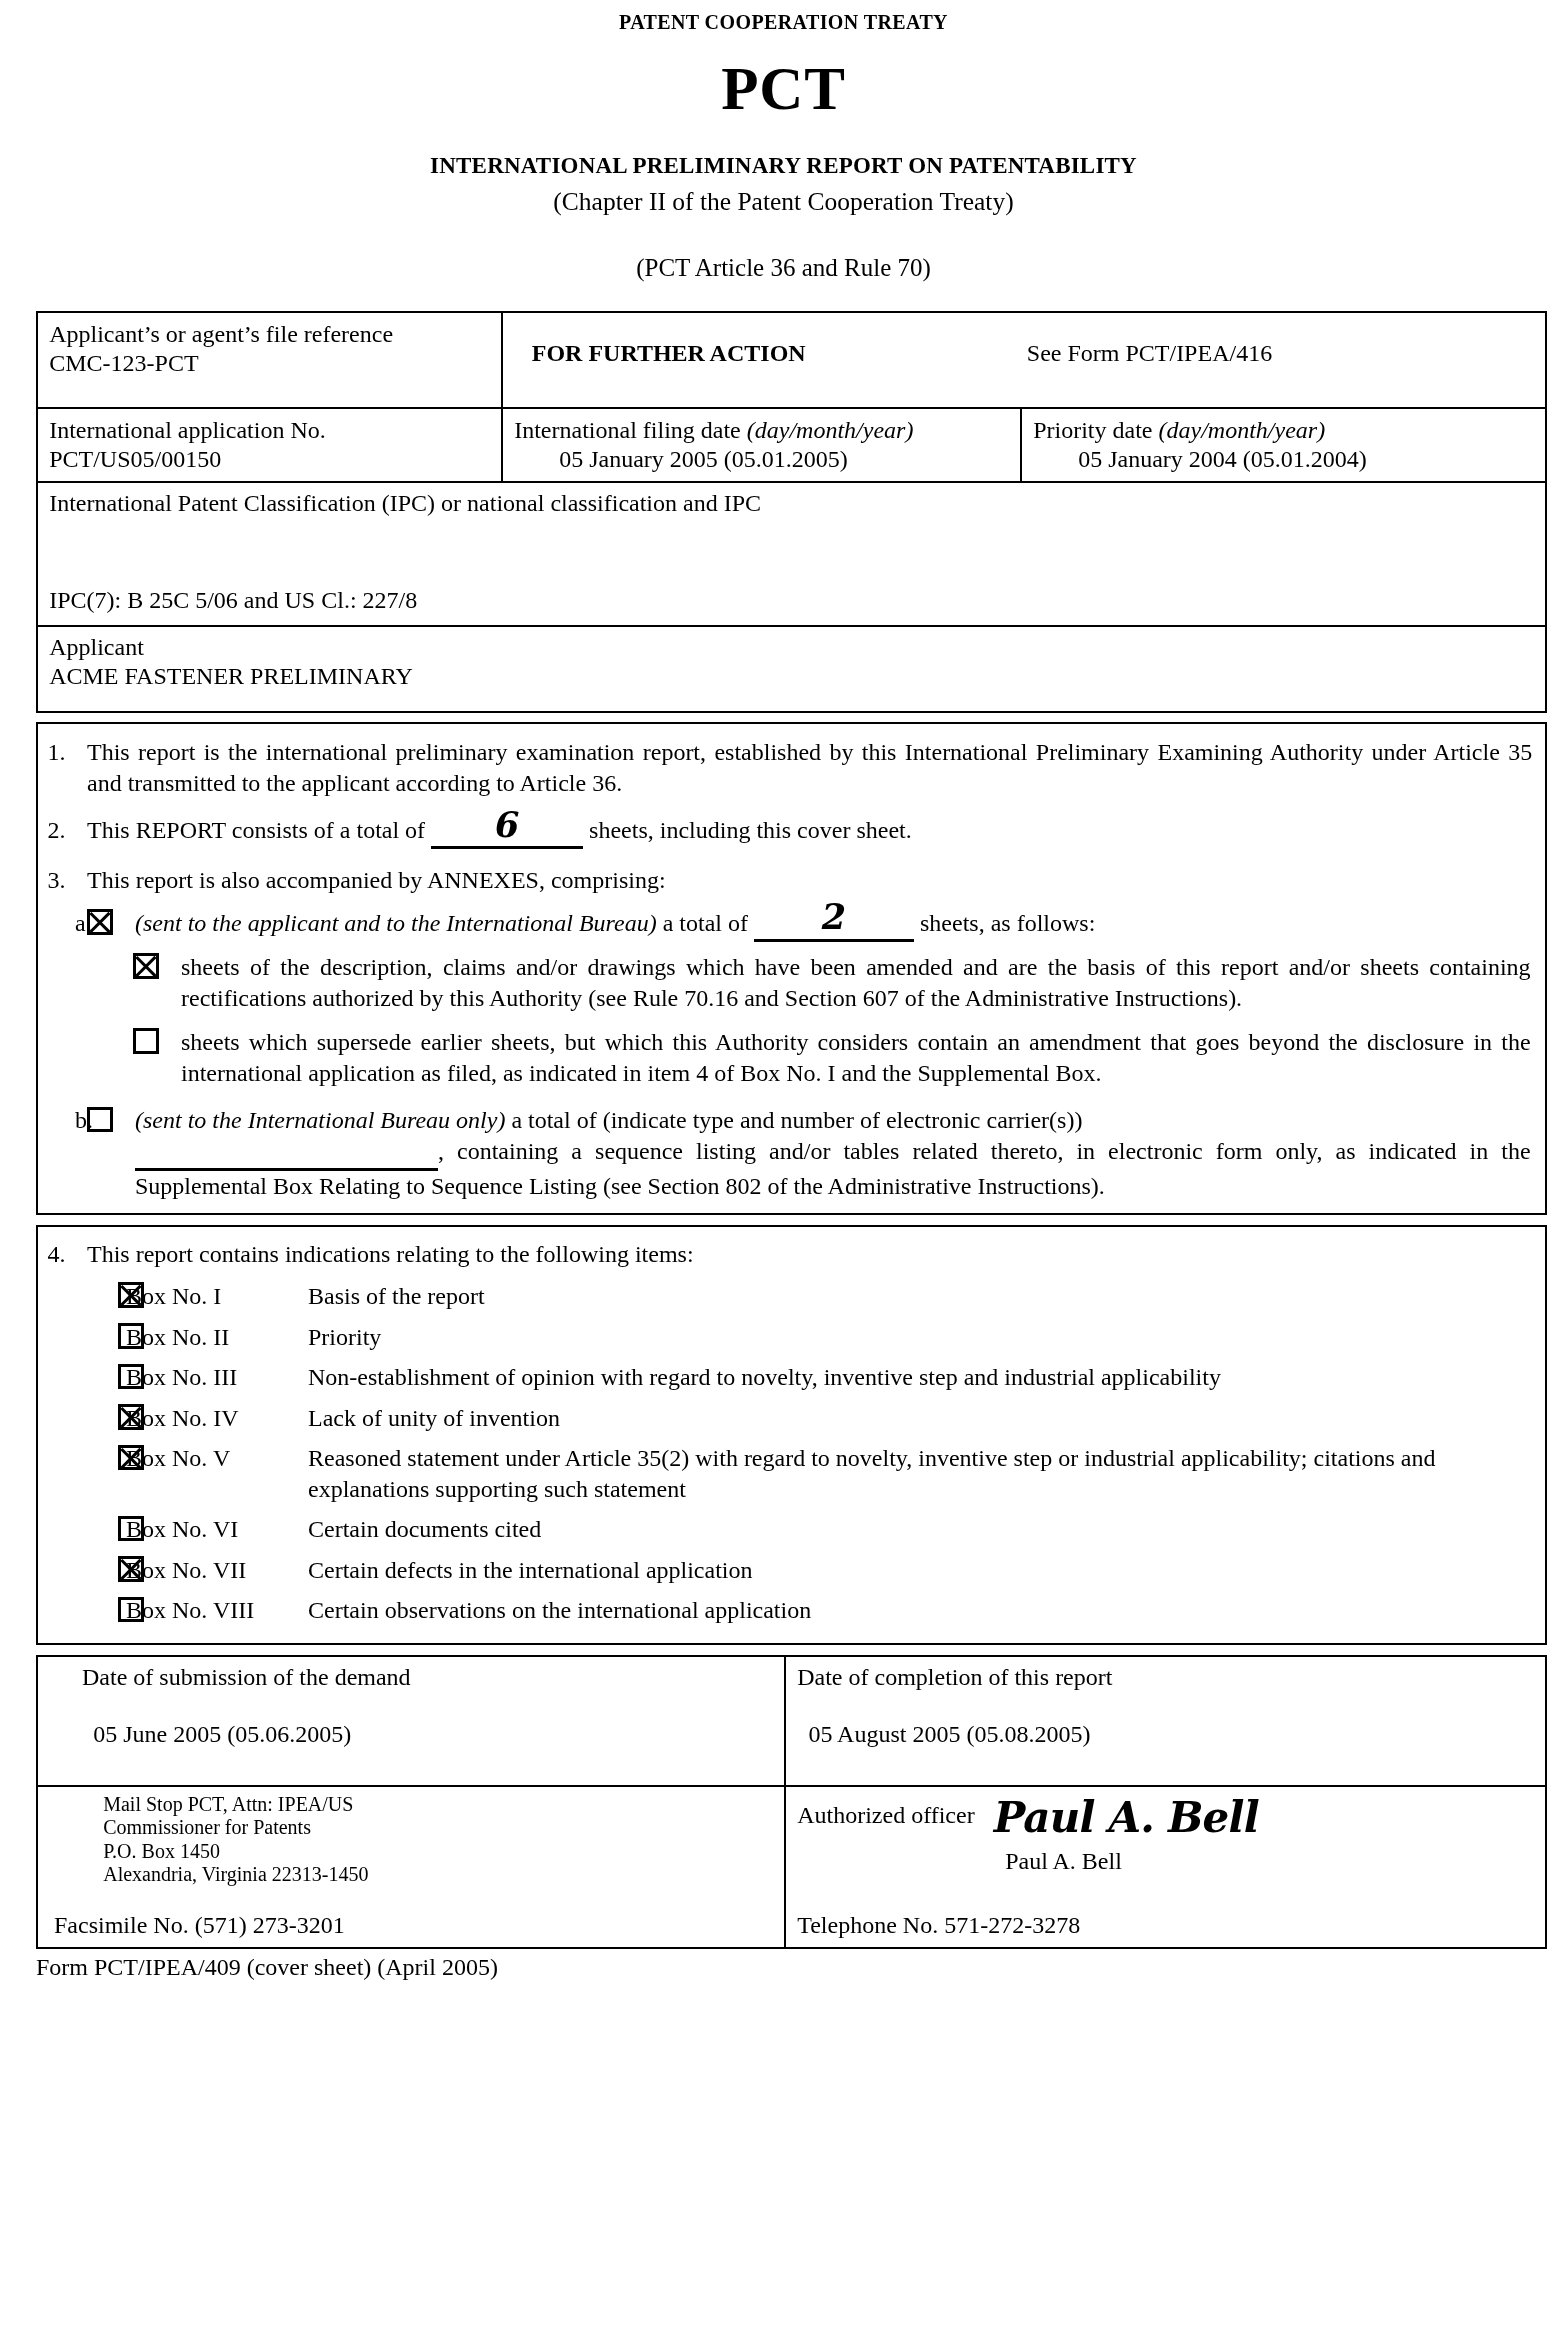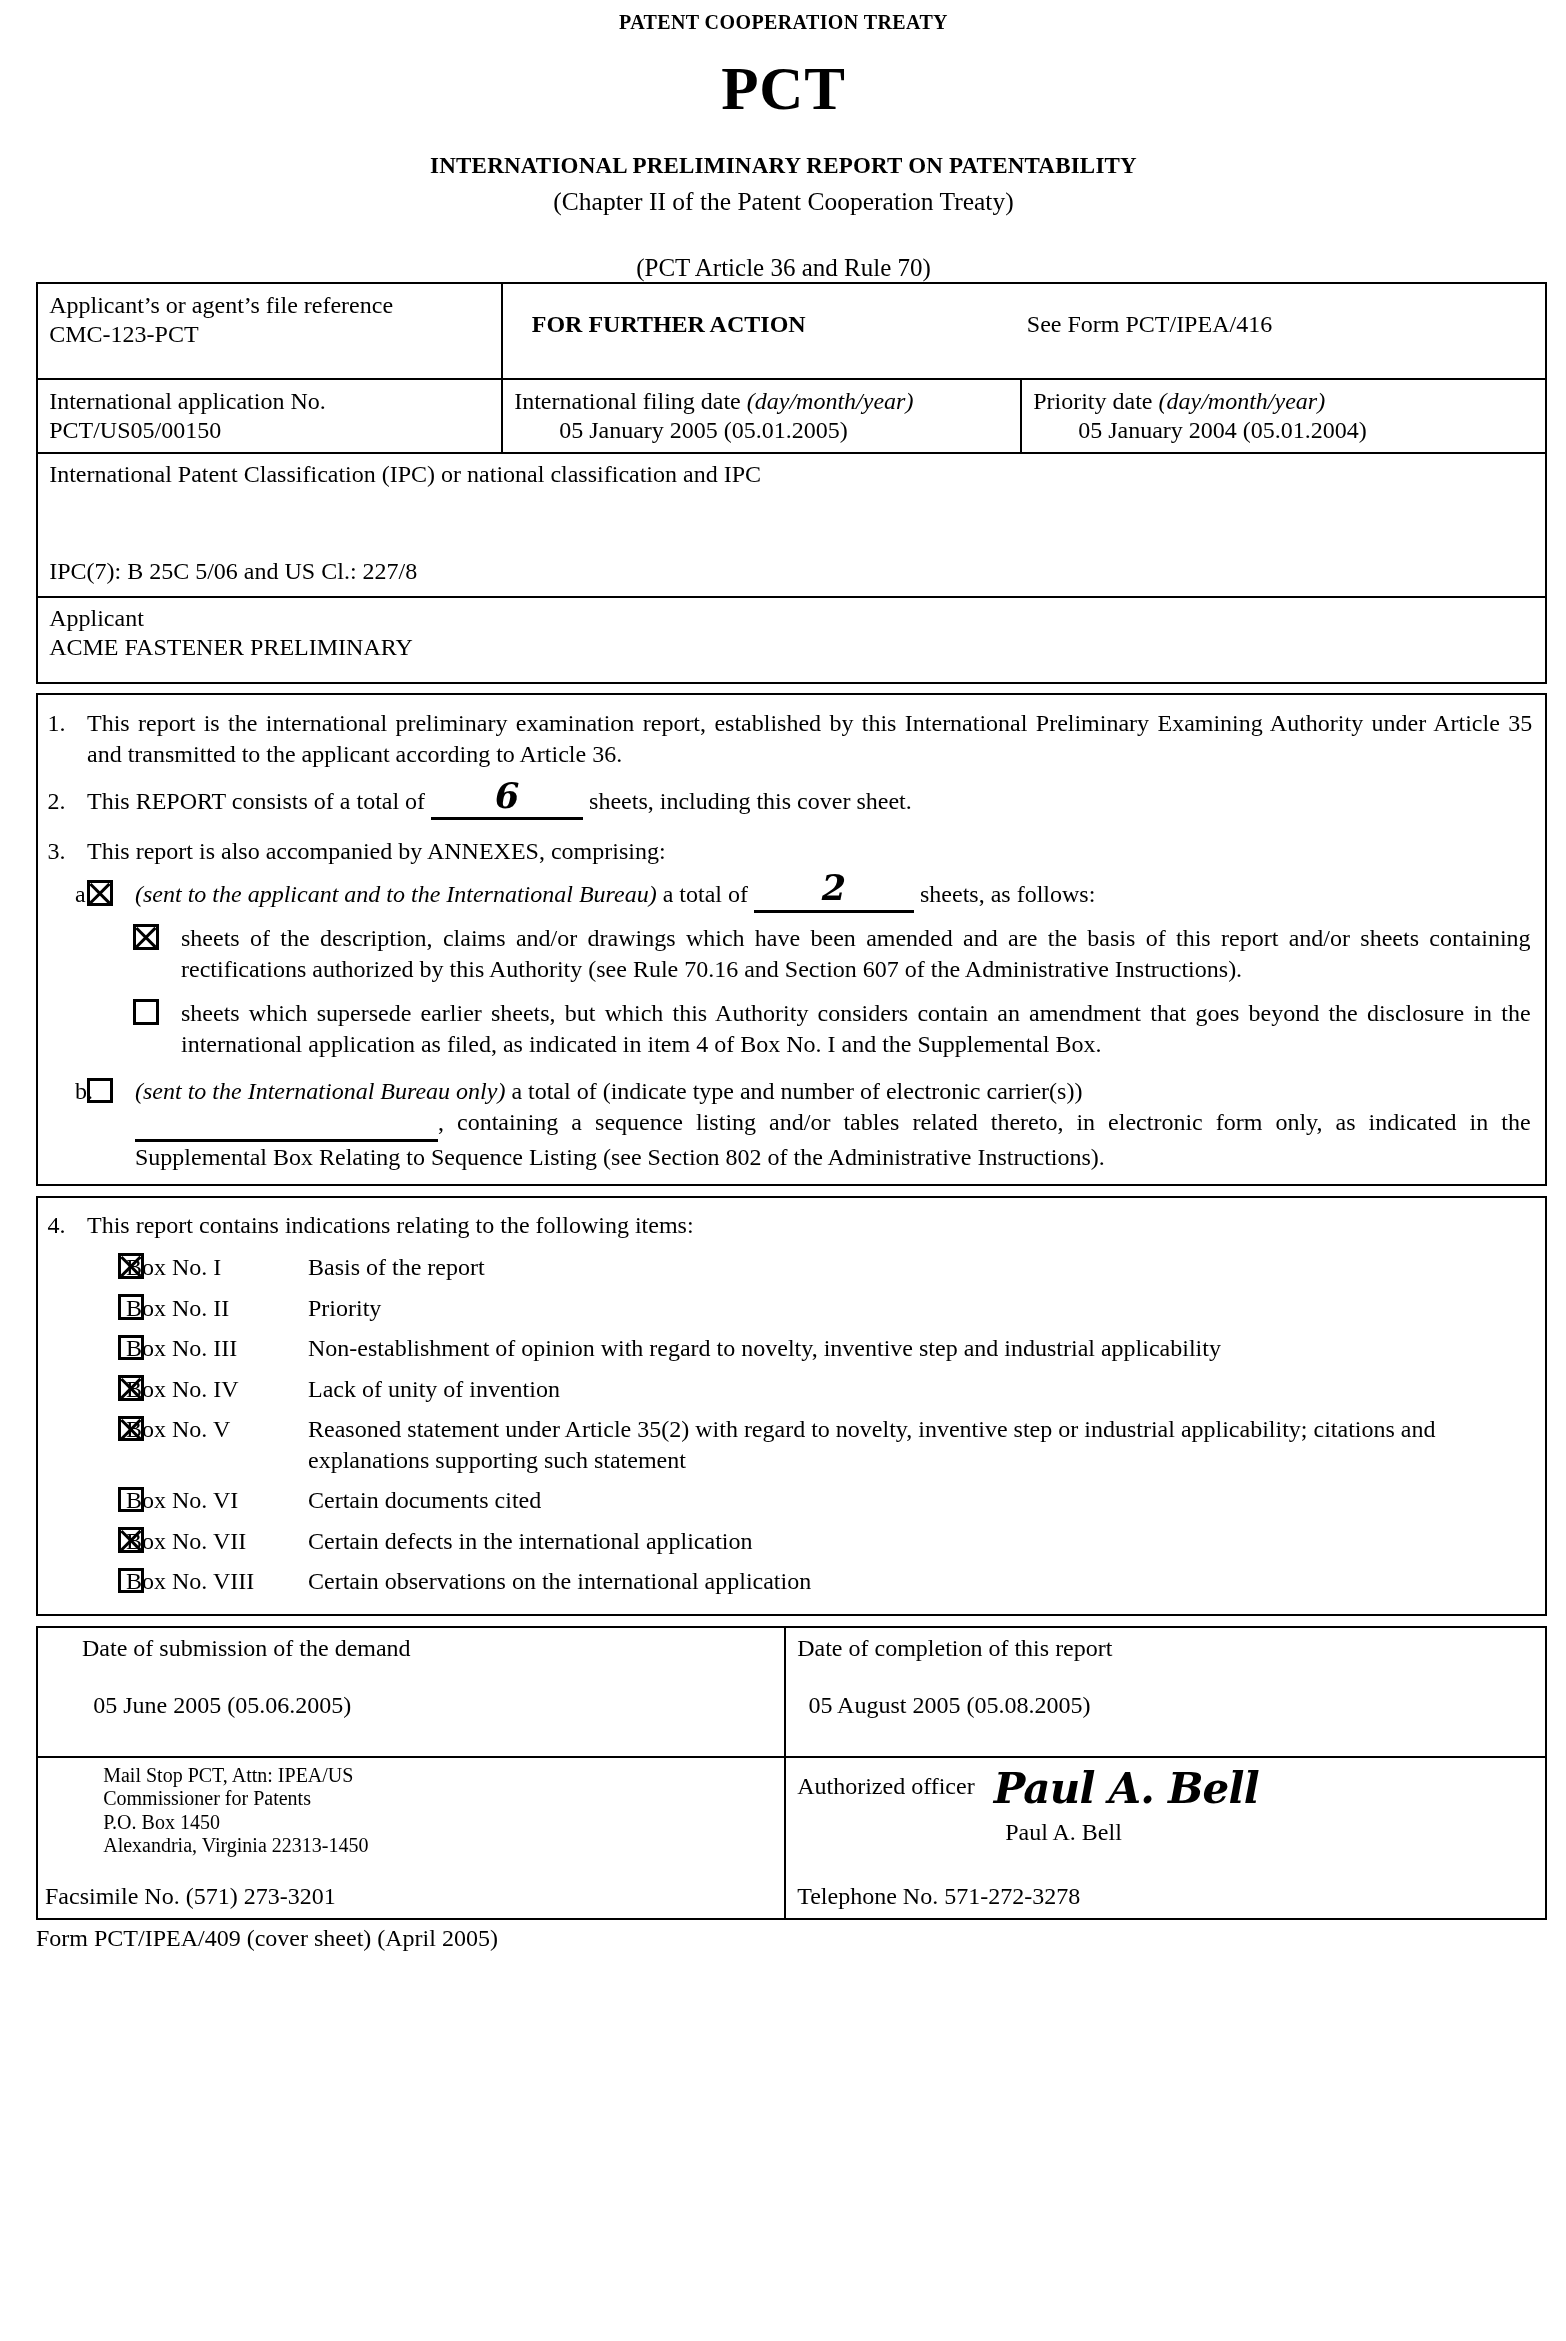--- a/index.html
+++ b/index.html
@@ -201,21 +201,21 @@
 <body>
 
 <div class="page">
 
   <div class="hdr-treaty">PATENT COOPERATION TREATY</div>
   <div class="hdr-pct">PCT</div>
   <div class="hdr-iprp">INTERNATIONAL PRELIMINARY REPORT ON PATENTABILITY</div>
   <div class="hdr-chapter">(Chapter II of the Patent Cooperation Treaty)</div>
   <div class="hdr-article">(PCT Article 36 and Rule 70)</div>
 
-  <div class="frame" style="">
+  <div class="frame" style="margin-top:29px;">
 
     <div class="row">
       <div class="cell tall" style="width:463px;">
         <div class="lbl">Applicant’s or agent’s file reference</div>
         <div class="val">CMC-123-PCT</div>
       </div>
       <div class="cell tall" style="flex:1;">
         <div style="height:19px;"></div>
         <div style="display:flex;">
           <div class="lbl bold" style="width:495px;padding-left:17.6px;">FOR FURTHER ACTION</div>
@@ -388,21 +388,21 @@
         <div class="val" style="padding-left:11.2px;padding-top:27px;">05 August 2005 (05.08.2005)</div>
       </div>
     </div>
 
     <div class="row">
       <div class="cell" style="width:746px;height:160px;position:relative;">
         <div class="addr">Mail Stop PCT, Attn: IPEA/US</div>
         <div class="addr">Commissioner for Patents</div>
         <div class="addr">P.O. Box 1450</div>
         <div class="addr">Alexandria, Virginia 22313-1450</div>
-        <div class="val" style="position:absolute;bottom:6.4px;left:7px;">
+        <div class="val" style="position:absolute;bottom:6.4px;left:16px;">
           <span>Facsimile No.</span>
           <span>(571) 273-3201</span>
         </div>
       </div>
       <div class="cell" style="flex:1;height:160px;position:relative;">
         <div style="display:flex;align-items:flex-start;">
           <div class="lbl" style="padding-top:8px;">Authorized officer</div>
           <div class="sigscript" style="padding-left:19px;">Paul A. Bell</div>
         </div>
         <div class="val" style="padding-left:208px;padding-top:4.8px;">Paul A. Bell</div>

